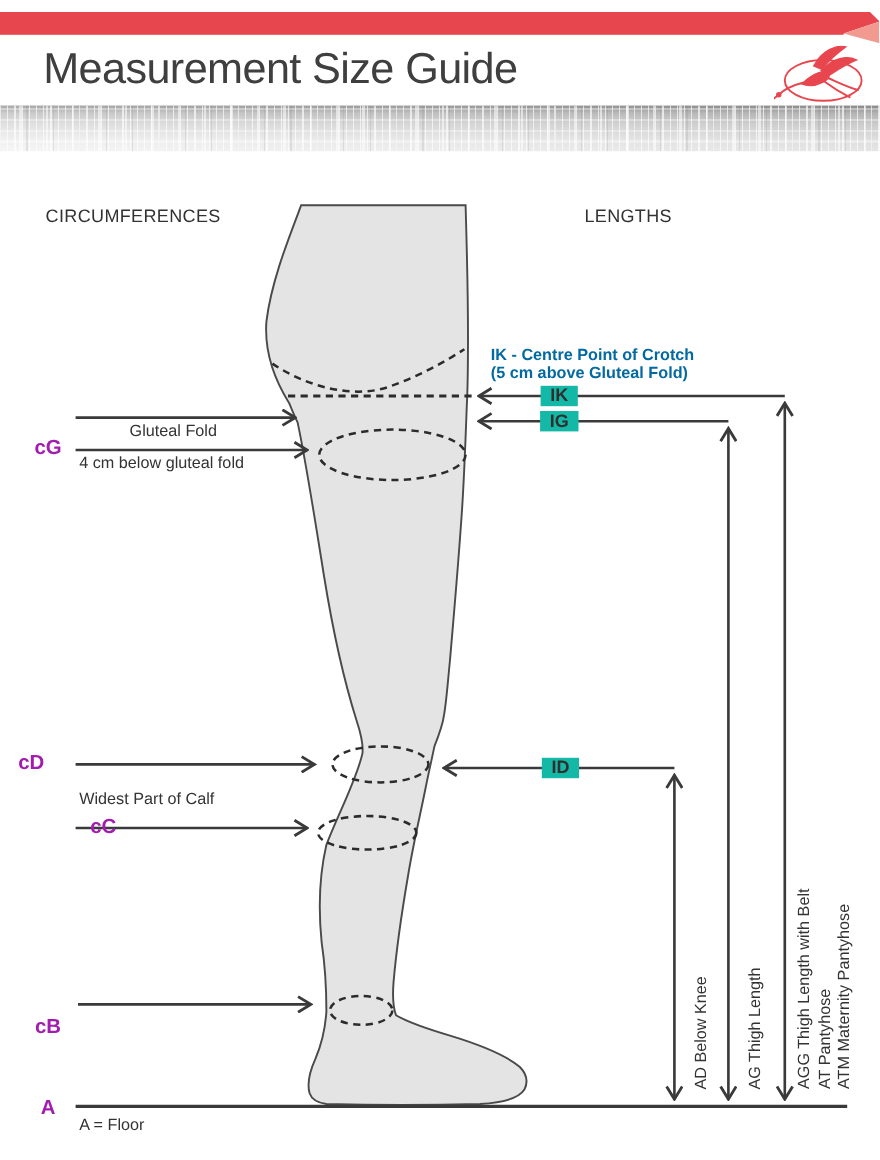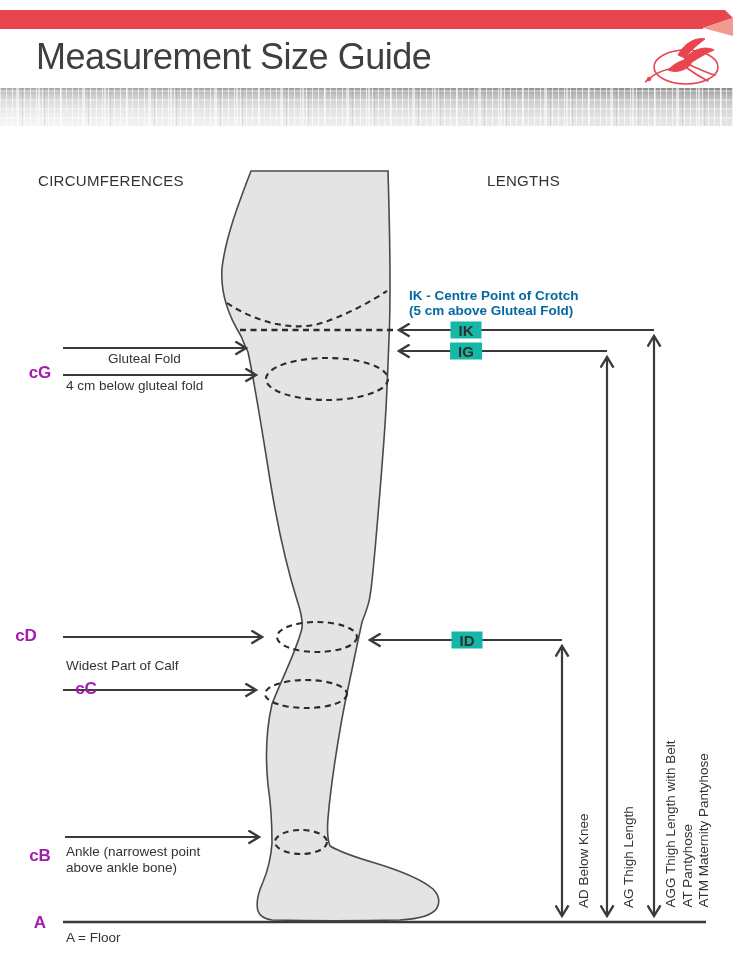--- a/index.html
+++ b/index.html
@@ -137,24 +137,20 @@
   <div class="code" style="left:40px;top:373px;">cG</div>
   <div class="lbl" style="left:66px;top:351px;margin-left:42px;">Gluteal Fold</div>
   <div class="lbl" style="left:66px;top:378px;">4 cm below gluteal fold</div>
 
   <div class="code" style="left:26px;top:636px;">cD</div>
 
   <div class="code" style="left:38px;top:689px;margin-left:48px;">cC</div>
   <div class="lbl" style="left:66px;top:658px;">Widest Part of Calf</div>
 
   <div class="code" style="left:40px;top:856px;">cB</div>
-  <div class="lbl" style="left:66px;top:844px;">
-    <span style="display:block">Ankle (narrowest point</span>
-    <span style="display:block">above ankle bone)</span>
-  </div>
 
   <div class="code" style="left:40px;top:923px;">A</div>
   <div class="lbl" style="left:66px;top:930px;text-align:right;">A = Floor</div>
 
   <div class="note">
     <span style="display:block">IK - Centre Point of Crotch</span>
     <span style="display:block">(5 cm above Gluteal Fold)</span>
   </div>
   <div class="chip" style="left:466px;top:330px;">IK</div>
   <div class="chip" style="left:466px;top:351px;">IG</div>

